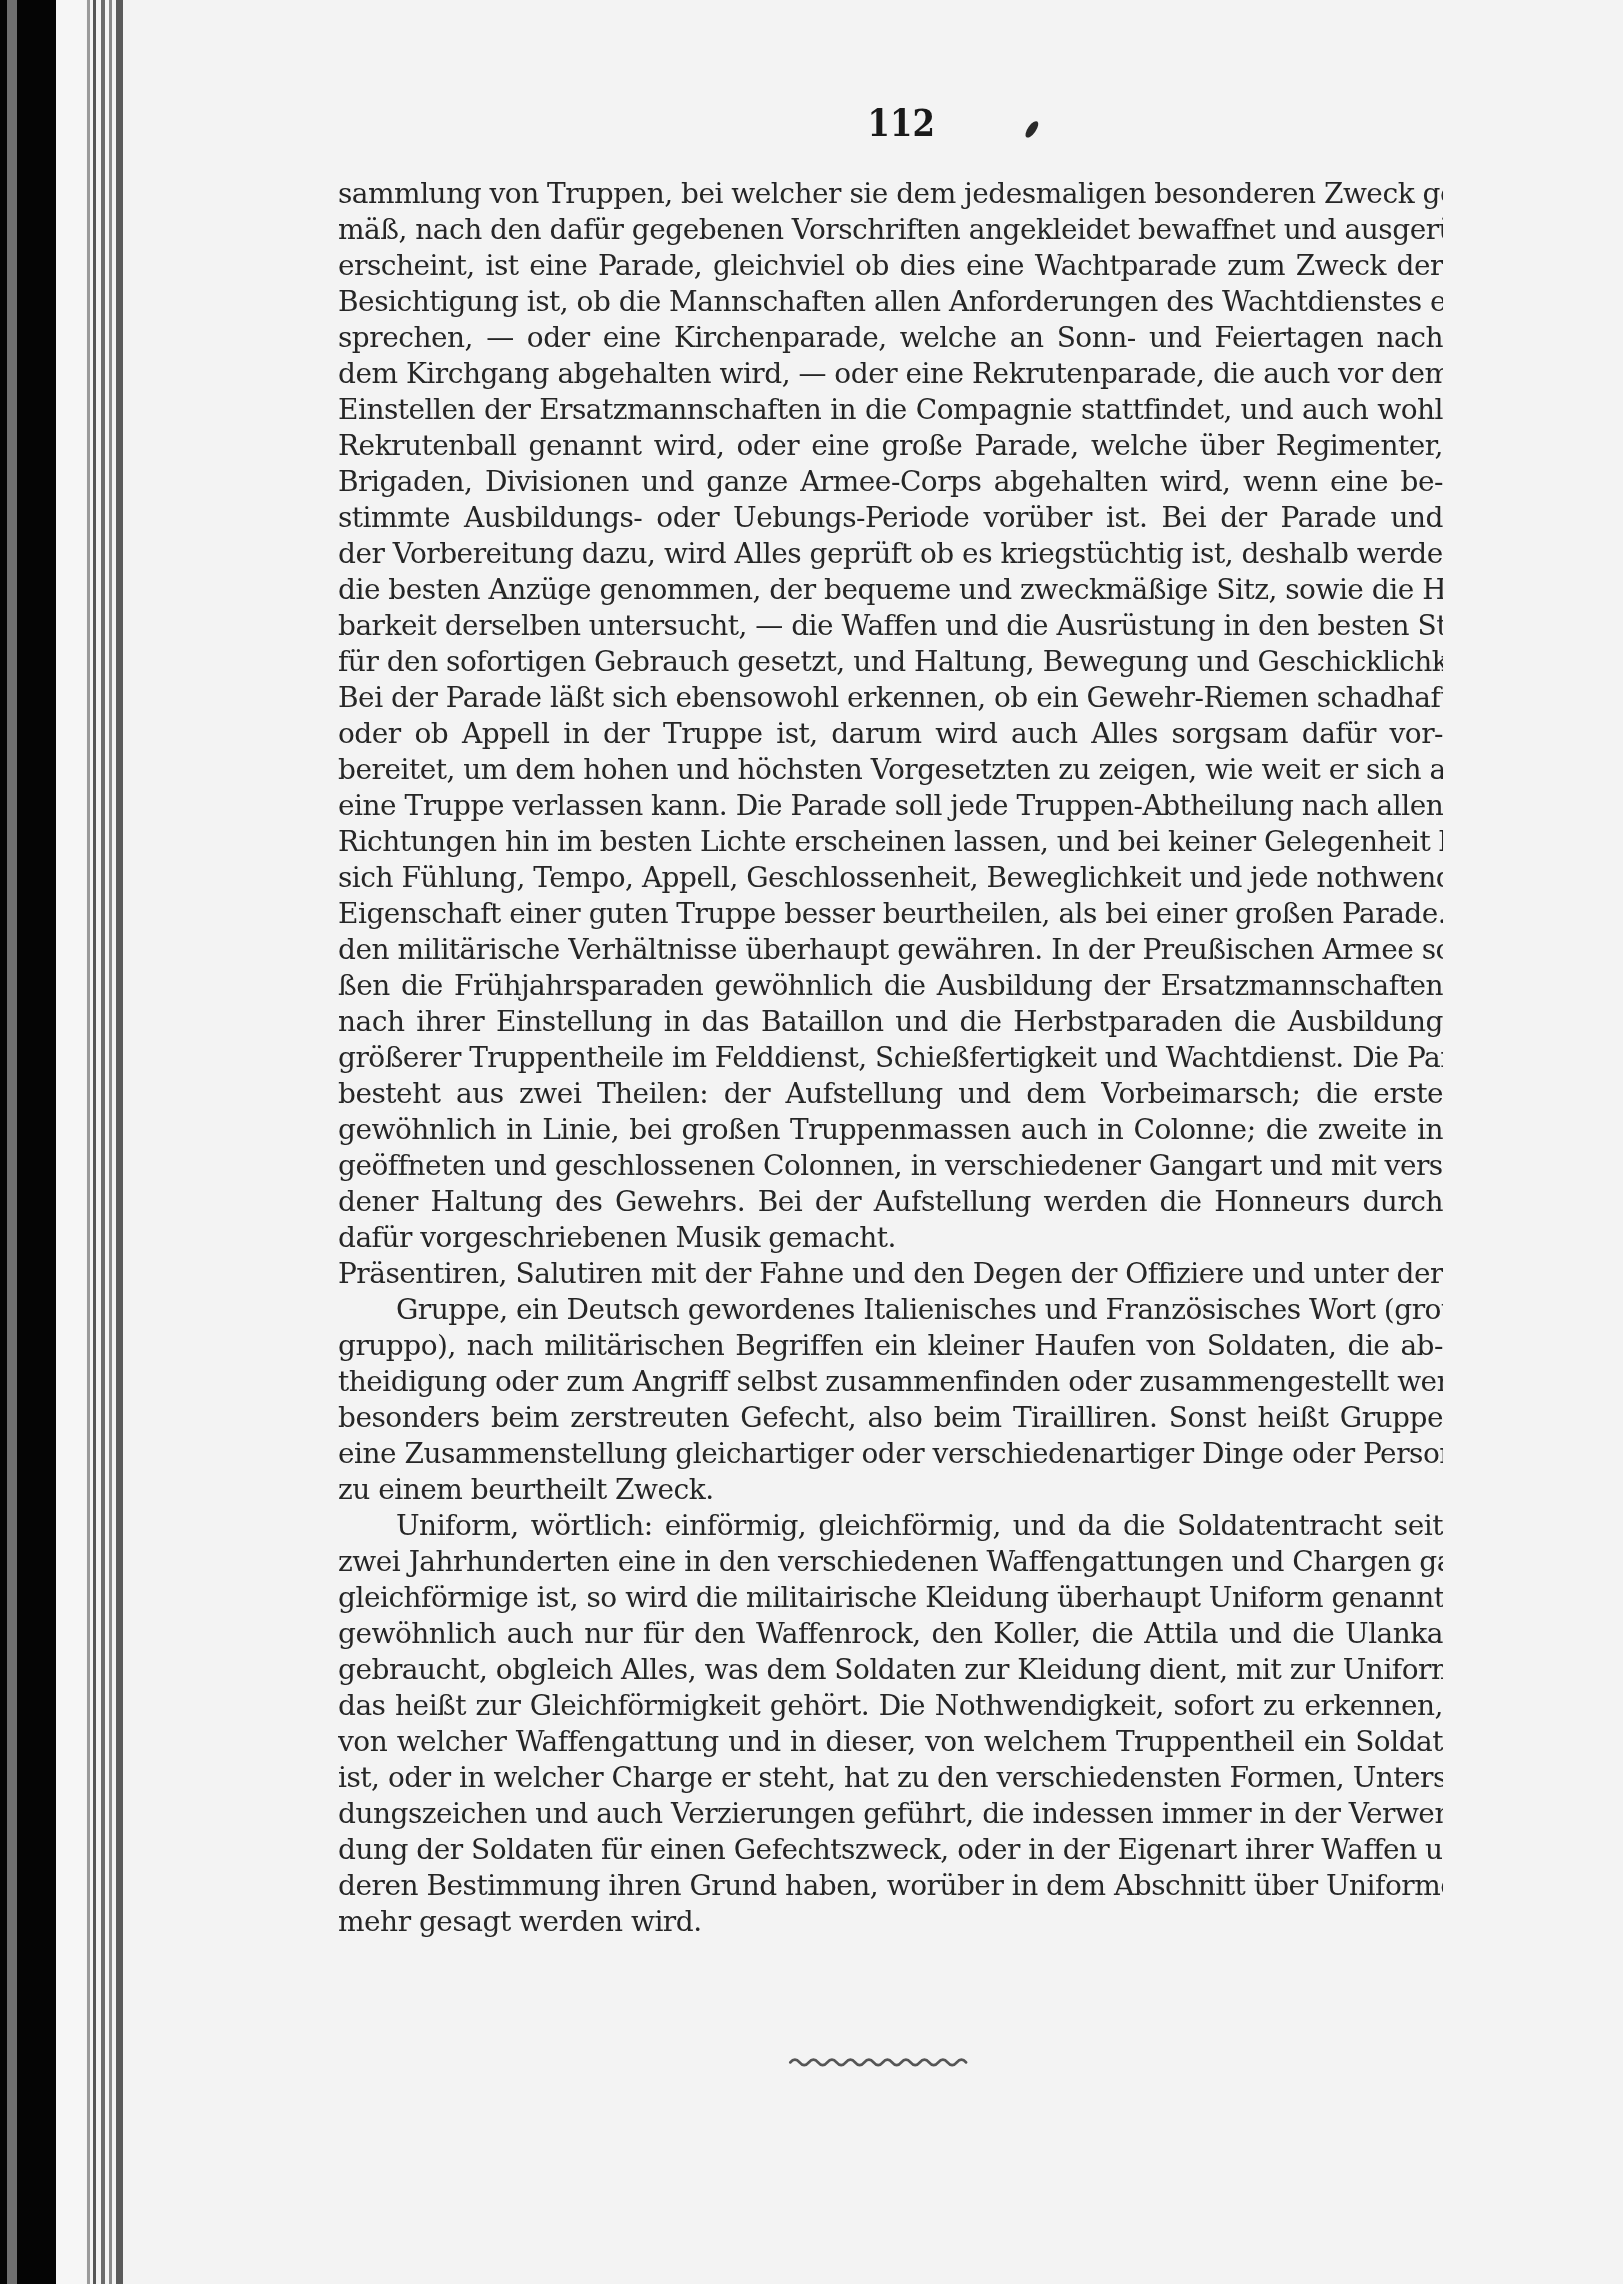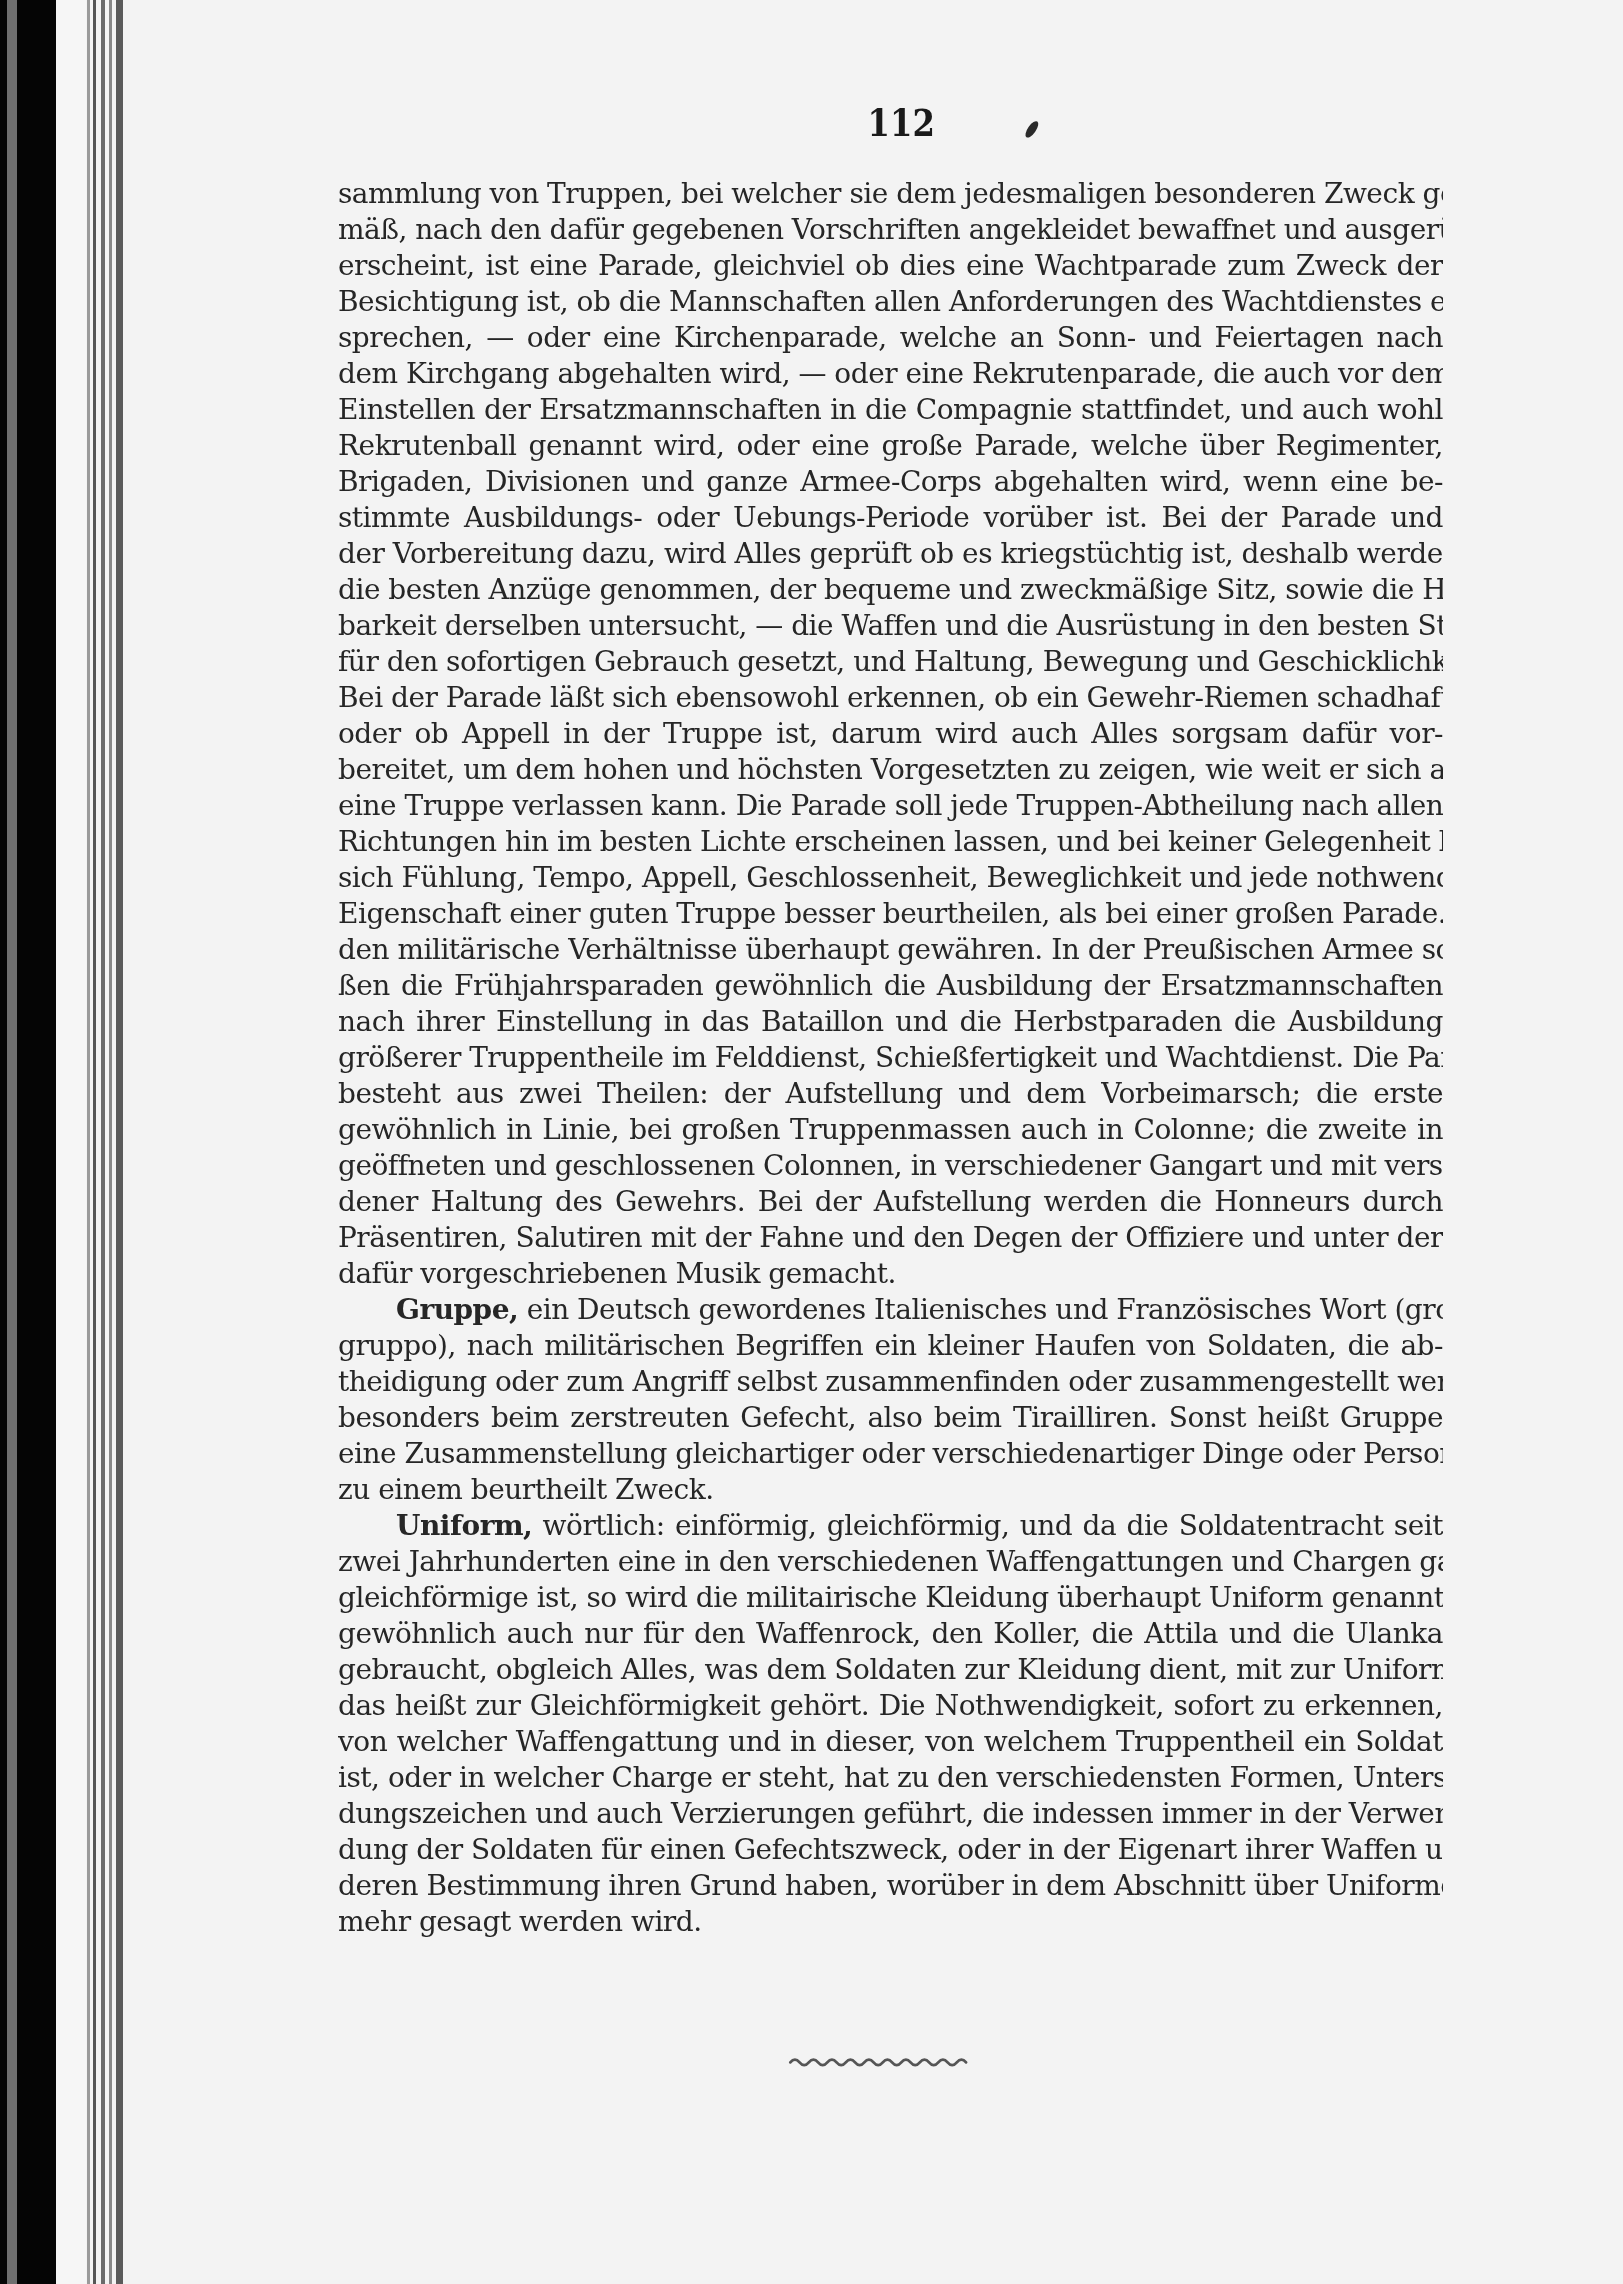--- a/index.html
+++ b/index.html
@@ -20,21 +20,21 @@
   .ink-mark { position:absolute; left:1028px; top:120px; width:8.3px; height:18.5px; background:#2a2a2a;
     border-radius:50%; transform:rotate(35deg); }
   .text-block { position:absolute; left:338px; top:176px; width:1105px; }
   .line {
     display:block; height:36px; line-height:36px; font-size:28px;
     text-align:justify; text-align-last:justify; white-space:nowrap; overflow:hidden;
     letter-spacing:-0.5px; color:#262626;
   }
   .line.last { text-align-last:left; }
   .line.indent { padding-left:58px; }
-  .bold { font-weight:bold; }
+  .bold { font-weight:normal; }
   .ornament { position:absolute; left:788px; top:2054px; width:185px; height:14px; }
 </style>
 </head>
 <body>
 
 <div class="binding"></div>
 <div class="binding-line"></div>
 <div class="binding-gap"></div>
 <div class="edge" style="left:87px;width:2.8px;background:#9a9a9a"></div>
 <div class="edge" style="left:93px;width:2.8px;background:#555"></div>
@@ -69,22 +69,22 @@
       <span class="line">sich Fühlung, Tempo, Appell, Geschlossenheit, Beweglichkeit und jede nothwendige</span>
       <span class="line">Eigenschaft einer guten Truppe besser beurtheilen, als bei einer großen Parade.</span>
       <span class="line">den militärische Verhältnisse überhaupt gewähren. In der Preußischen Armee schlie-</span>
       <span class="line">ßen die Frühjahrsparaden gewöhnlich die Ausbildung der Ersatzmannschaften</span>
       <span class="line">nach ihrer Einstellung in das Bataillon und die Herbstparaden die Ausbildung</span>
       <span class="line">größerer Truppentheile im Felddienst, Schießfertigkeit und Wachtdienst. Die Parade</span>
       <span class="line">besteht aus zwei Theilen: der Aufstellung und dem Vorbeimarsch; die erste</span>
       <span class="line">gewöhnlich in Linie, bei großen Truppenmassen auch in Colonne; die zweite in</span>
       <span class="line">geöffneten und geschlossenen Colonnen, in verschiedener Gangart und mit verschie-</span>
       <span class="line">dener Haltung des Gewehrs. Bei der Aufstellung werden die Honneurs durch</span>
+      <span class="line last">dafür vorgeschriebenen Musik gemacht.</span>
       <span class="line">Präsentiren, Salutiren mit der Fahne und den Degen der Offiziere und unter der</span>
-      <span class="line last">dafür vorgeschriebenen Musik gemacht.</span>
     </div>
   <div id="entries">
       <span class="line indent"><span class="bold">Gruppe,</span><span> ein Deutsch gewordenes Italienisches und Französisches Wort (groupe,</span></span>
       <span class="line">gruppo), nach militärischen Begriffen ein kleiner Haufen von Soldaten, die ab-</span>
       <span class="line">theidigung oder zum Angriff selbst zusammenfinden oder zusammengestellt werden,</span>
       <span class="line">besonders beim zerstreuten Gefecht, also beim Tirailliren. Sonst heißt Gruppe</span>
       <span class="line">eine Zusammenstellung gleichartiger oder verschiedenartiger Dinge oder Personen</span>
       <span class="line last">zu einem beurtheilt Zweck.</span>
       <span class="line indent"><span class="bold">Uniform,</span><span> wörtlich: einförmig, gleichförmig, und da die Soldatentracht seit</span></span>
       <span class="line">zwei Jahrhunderten eine in den verschiedenen Waffengattungen und Chargen ganz</span>

